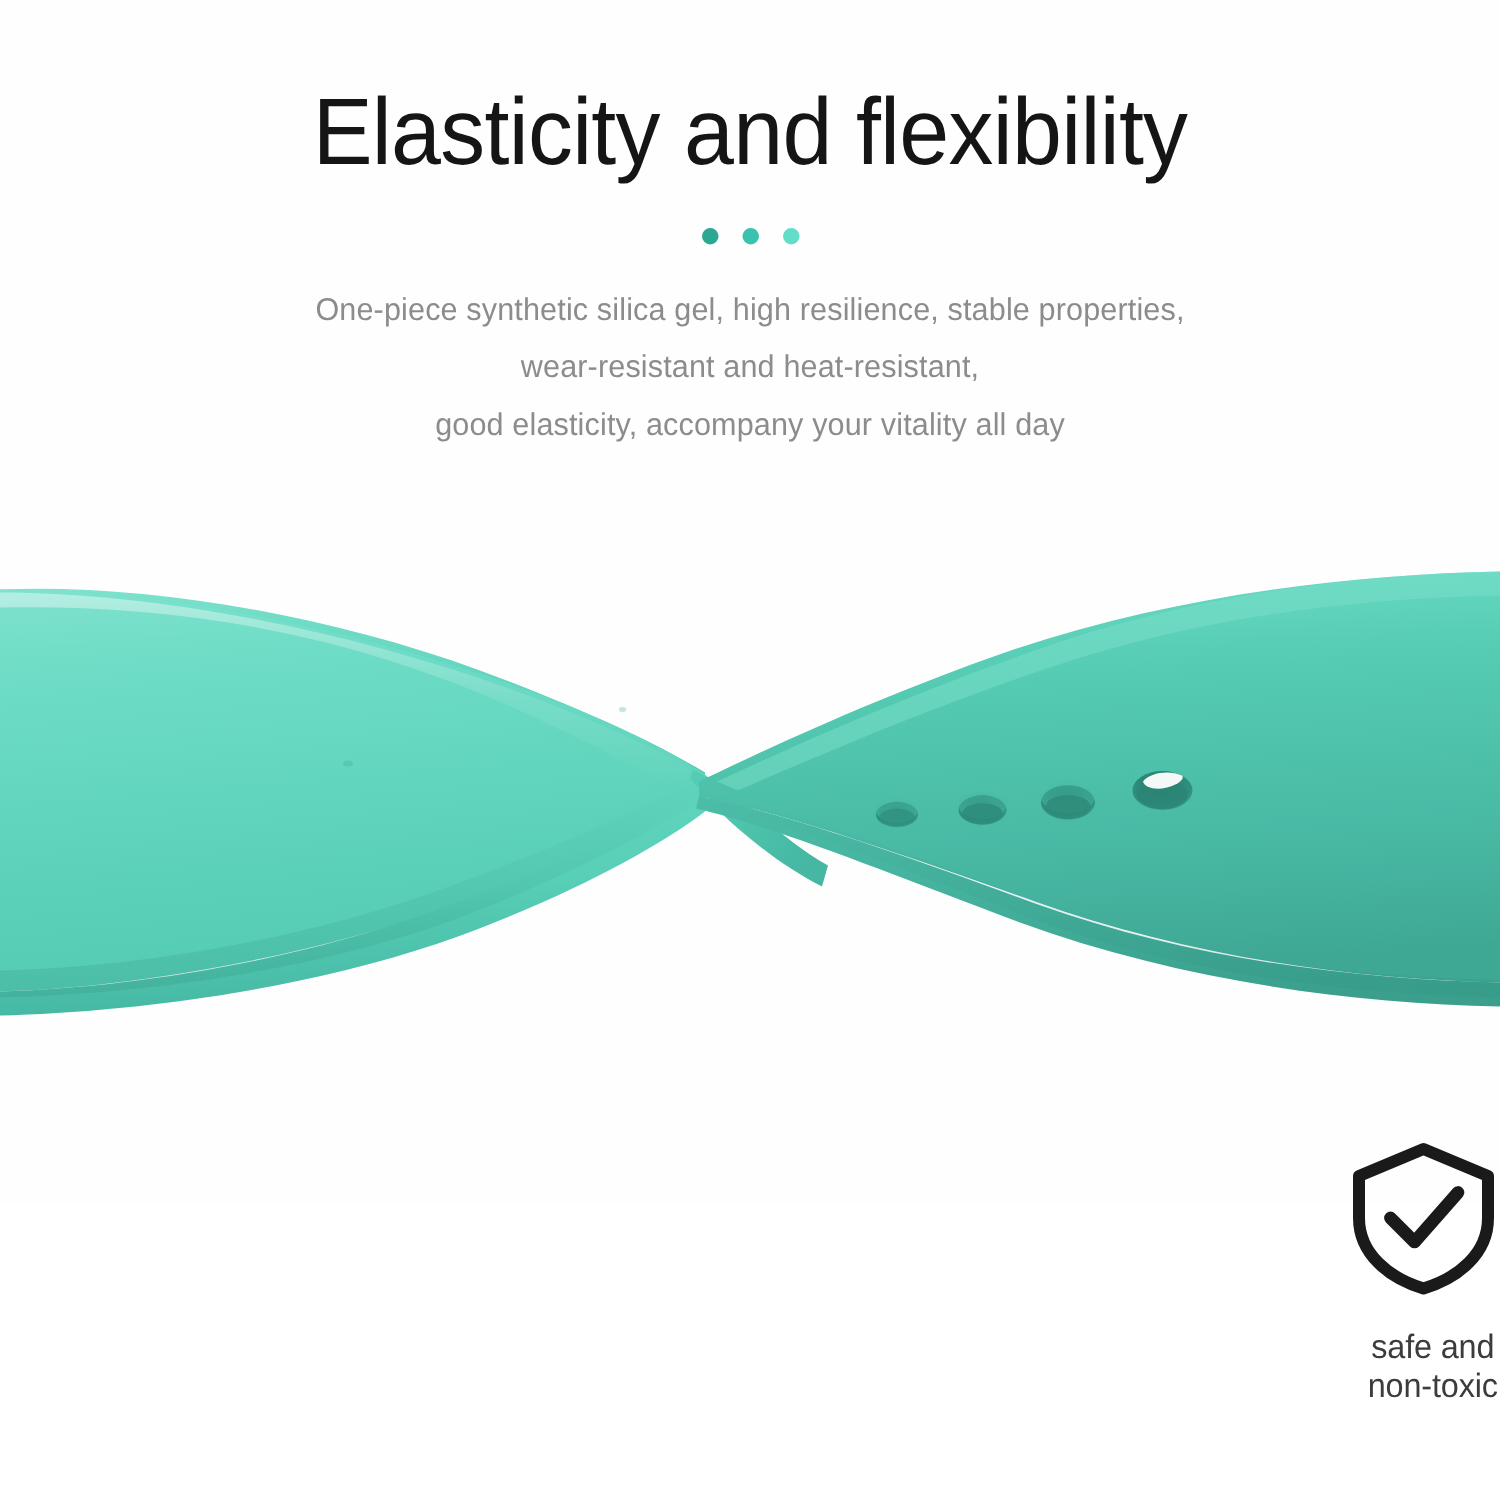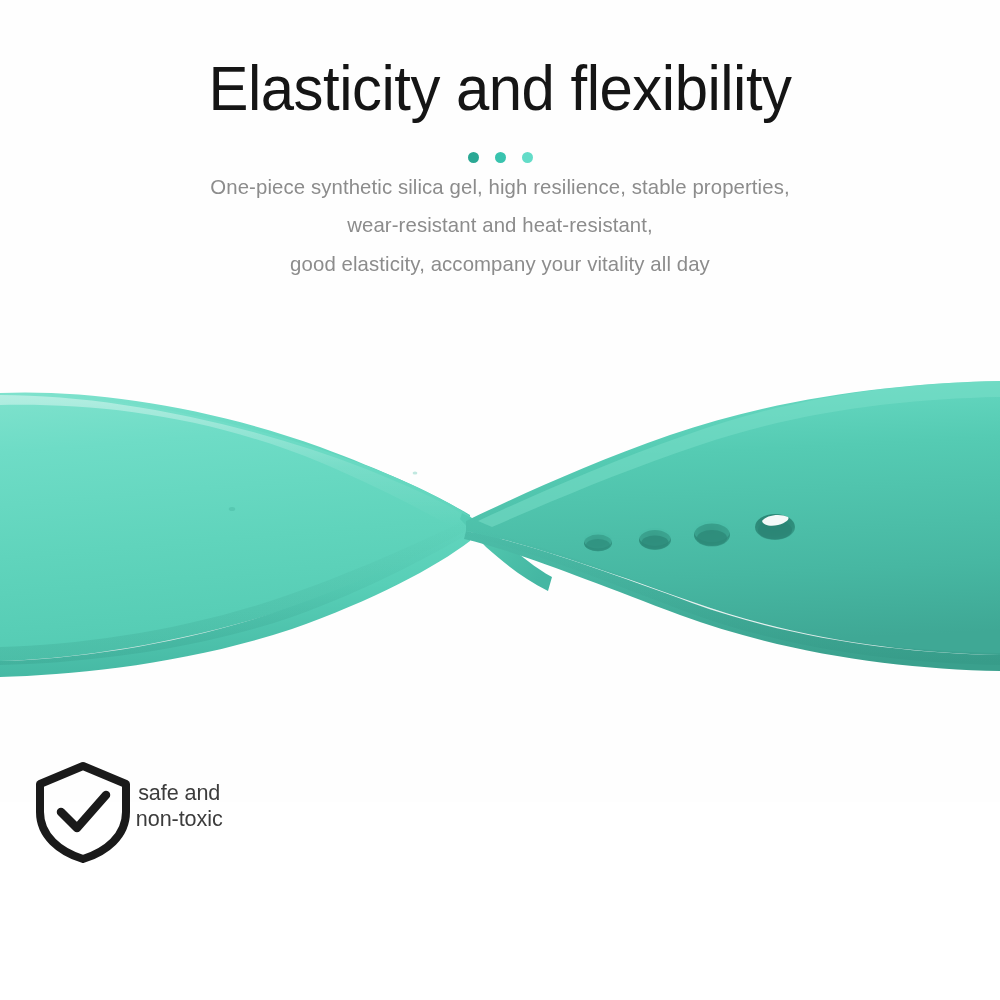--- a/index.html
+++ b/index.html
@@ -52,21 +52,21 @@
     height: 14px;
   }
   .dot {
     width: 11px;
     height: 11px;
     border-radius: 50%;
     display: block;
   }
 
   .subtitle {
-    margin-top: 10px;
+    margin-top: 30px;
     display: flex;
     flex-direction: column;
     gap: 12px;
   }
   .sub-line {
     font-family: "Liberation Sans", sans-serif;
     font-size: 21px;
     font-weight: 400;
     color: #8c8c8c;
     line-height: 1.25;
@@ -93,22 +93,22 @@
     position: absolute;
     left: 0;
     top: 760px;
     width: 1000px;
     height: 200px;
     display: flex;
   }
   .feature {
     flex: 1 1 0;
     display: flex;
-    flex-direction: row;
-    align-items: flex-start;
+    flex-direction: column;
+    align-items: flex-end;
     padding-left: 32px;
   }
   .feature-icon {
     height: 105px;
     display: flex;
     align-items: flex-start;
     justify-content: center;
   }
   .feature-icon svg { display: block; }
 

